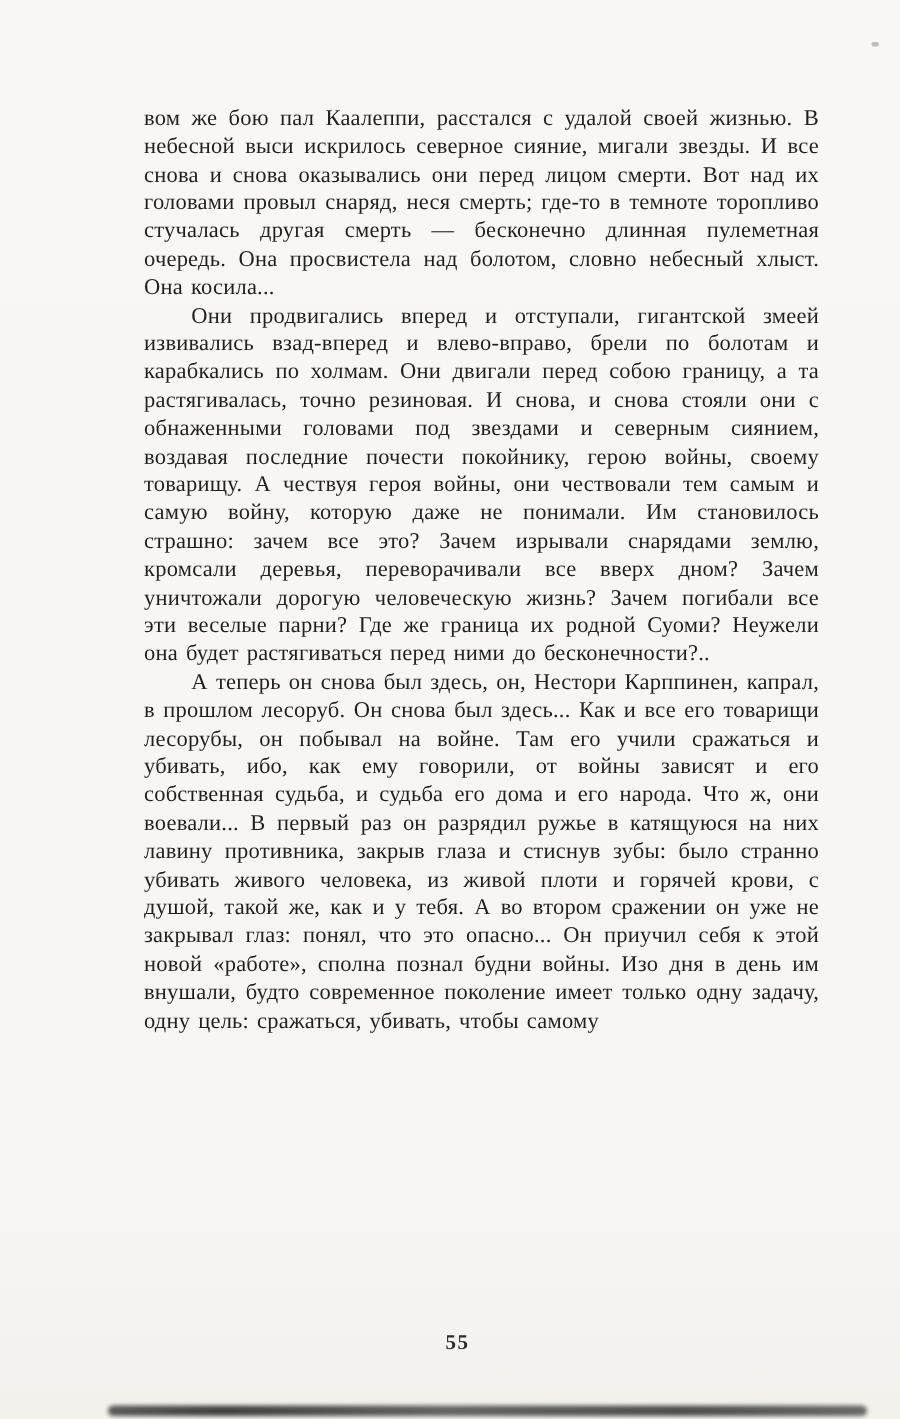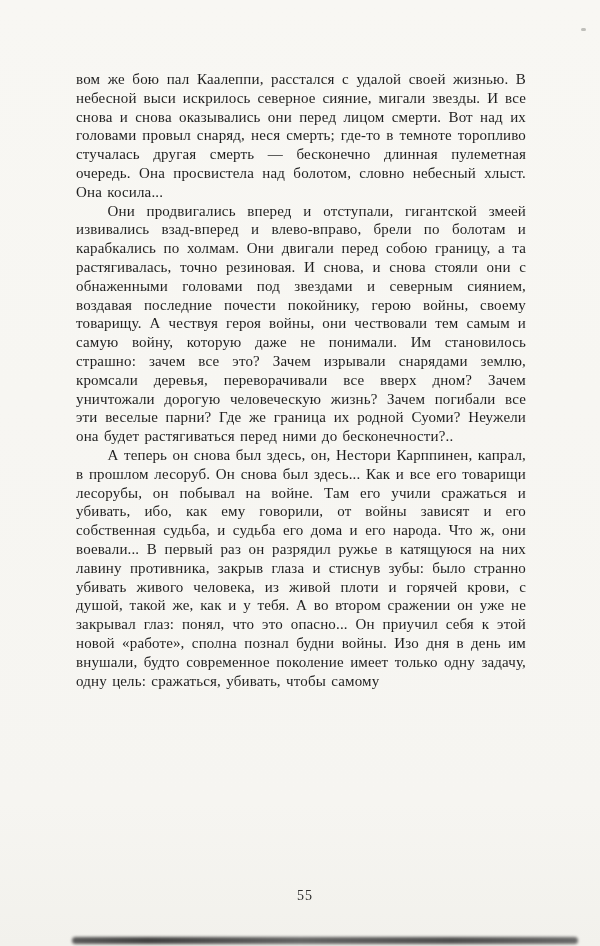--- a/index.html
+++ b/index.html
@@ -15,21 +15,21 @@
     overflow: hidden;
   }
   .page {
     position: absolute;
     inset: 0;
     background: linear-gradient(180deg, #f8f7f3 0%, #f6f5f1 85%, #f2f1ec 100%);
   }
   .text-block {
     position: absolute;
     top: 70px;
-    left: 76px;
+    left: 96px;
     width: 450px;
     font-size: 15px;
     line-height: 18.8px;
     text-align: justify;
     color: #1f1f1f;
     letter-spacing: 0.15px;
     word-spacing: 1.4px;
     hyphens: auto;
     -webkit-hyphens: auto;
   }
@@ -42,20 +42,21 @@
   }
   .page-number {
     position: absolute;
     top: 888px;
     left: 80px;
     width: 450px;
     text-align: center;
     font-size: 14px;
     letter-spacing: 1px;
     color: #2c2c2c;
+    font-weight: bold;
   }
   .scan-artifact {
     position: absolute;
     bottom: 2px;
     left: 72px;
     right: 22px;
     height: 7px;
     background: linear-gradient(90deg, #4a4a4a 0%, #2e2e2e 15%, #555555 45%, #3c3c3c 75%, #5a5a5a 100%);
     border-radius: 4px;
     filter: blur(1.5px);

